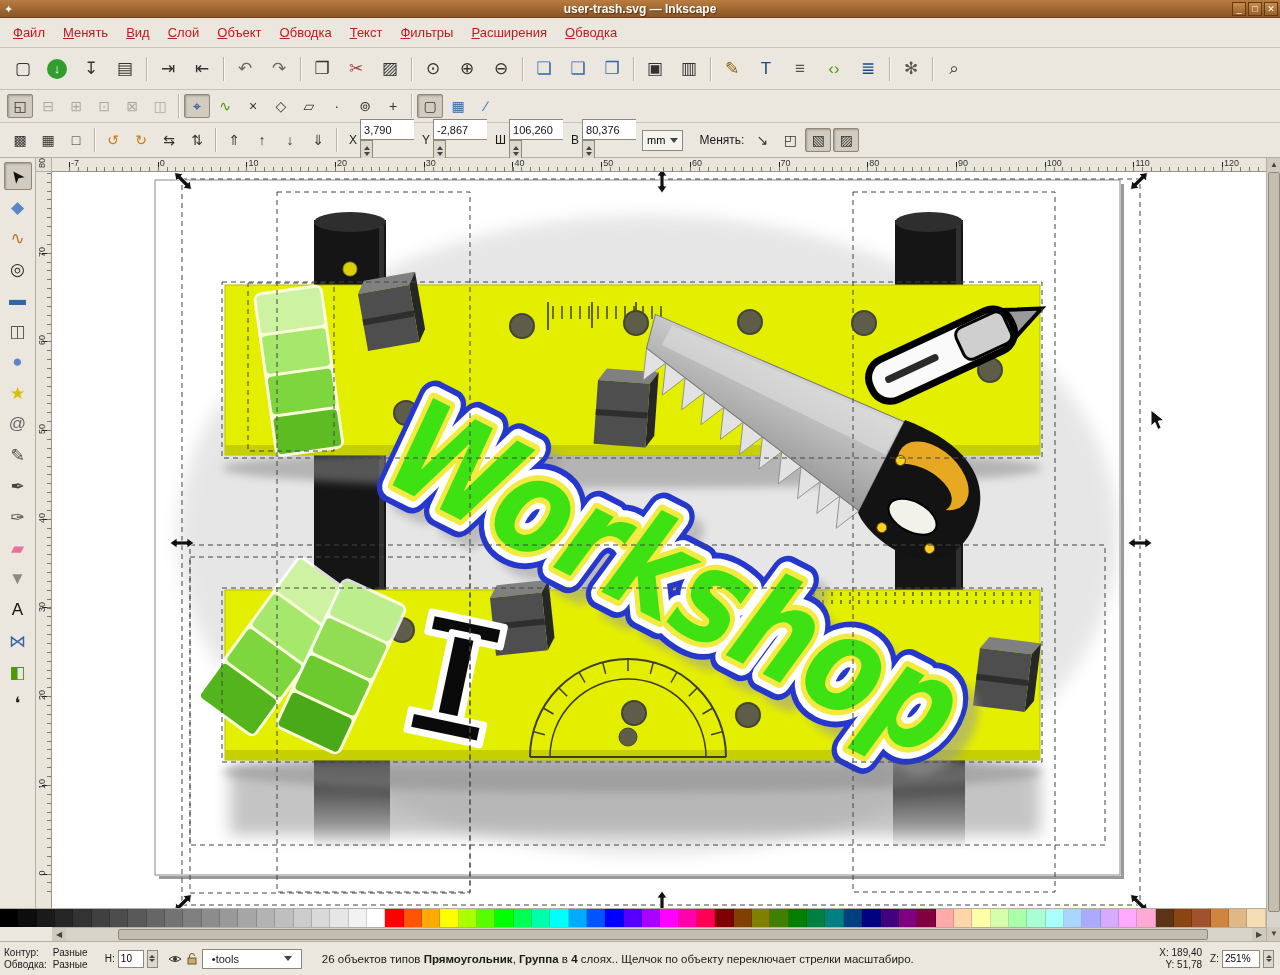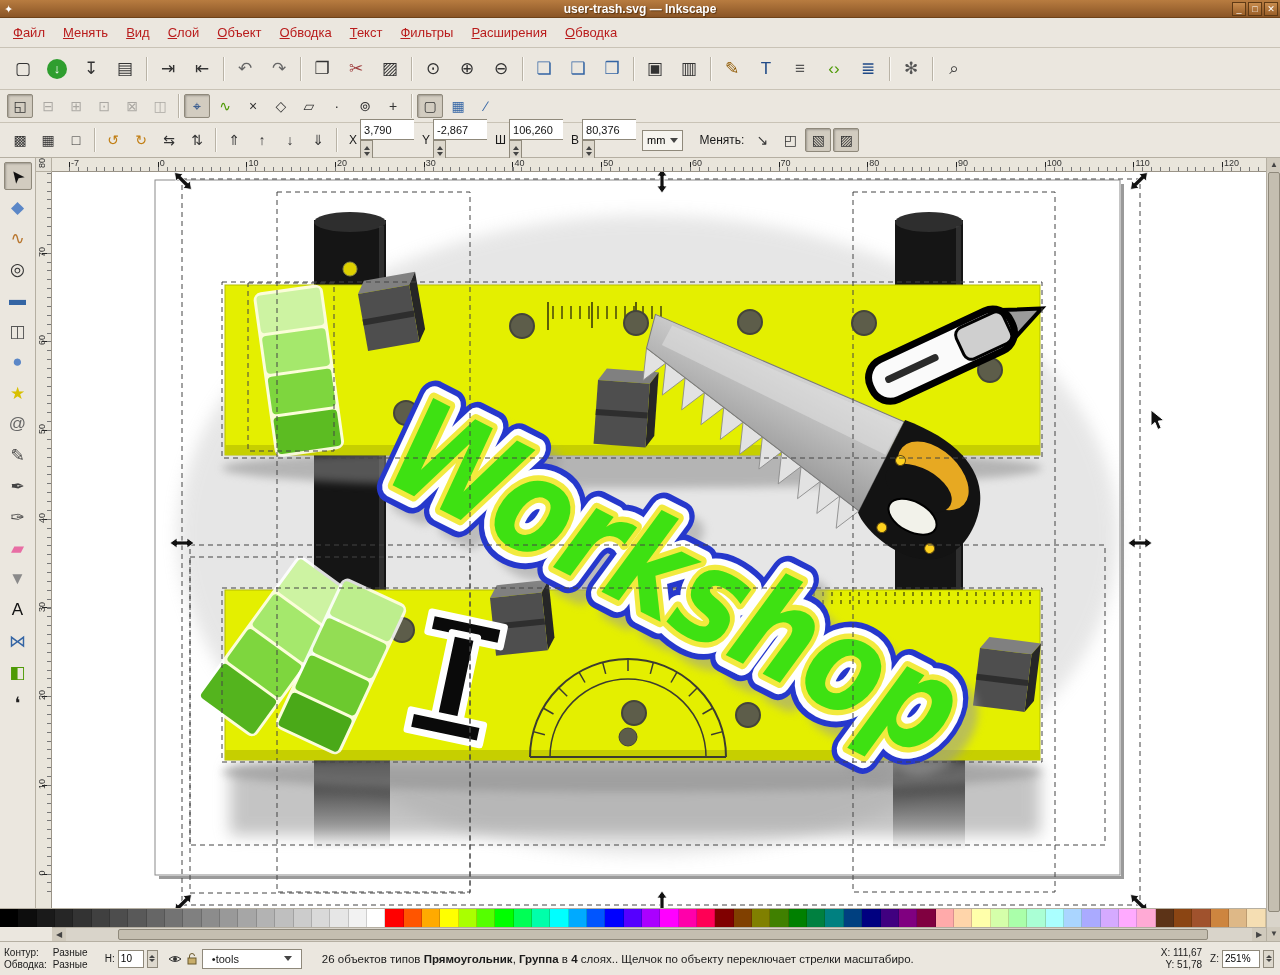--- a/index.html
+++ b/index.html
@@ -788,21 +788,21 @@
       </svg>
     <div class="layersel">
       <span>•tools</span>
       <i class="caret"></i>
     </div>
   </div>
   <div class="status-msg">
     <span>26 объектов типов </span><b>Прямоугольник</b><span>, </span><b>Группа</b><span> в </span><b>4</b><span> слоях.. Щелчок по объекту переключает стрелки масштабиро.</span>
   </div>
   <div class="coords">
-    <span><span>X:</span> <span>111,67</span></span>
+    <span><span>X:</span> <span>189,40</span></span>
     <span><span>Y:</span> <span>51,78</span></span>
   </div>
   <div class="zoombox">
     <span>Z:</span>
     <input value="251%" style="">
     <span class="mini-spin">
         <i class="up"></i>
         <i class="dn"></i>
       </span>
   </div>

